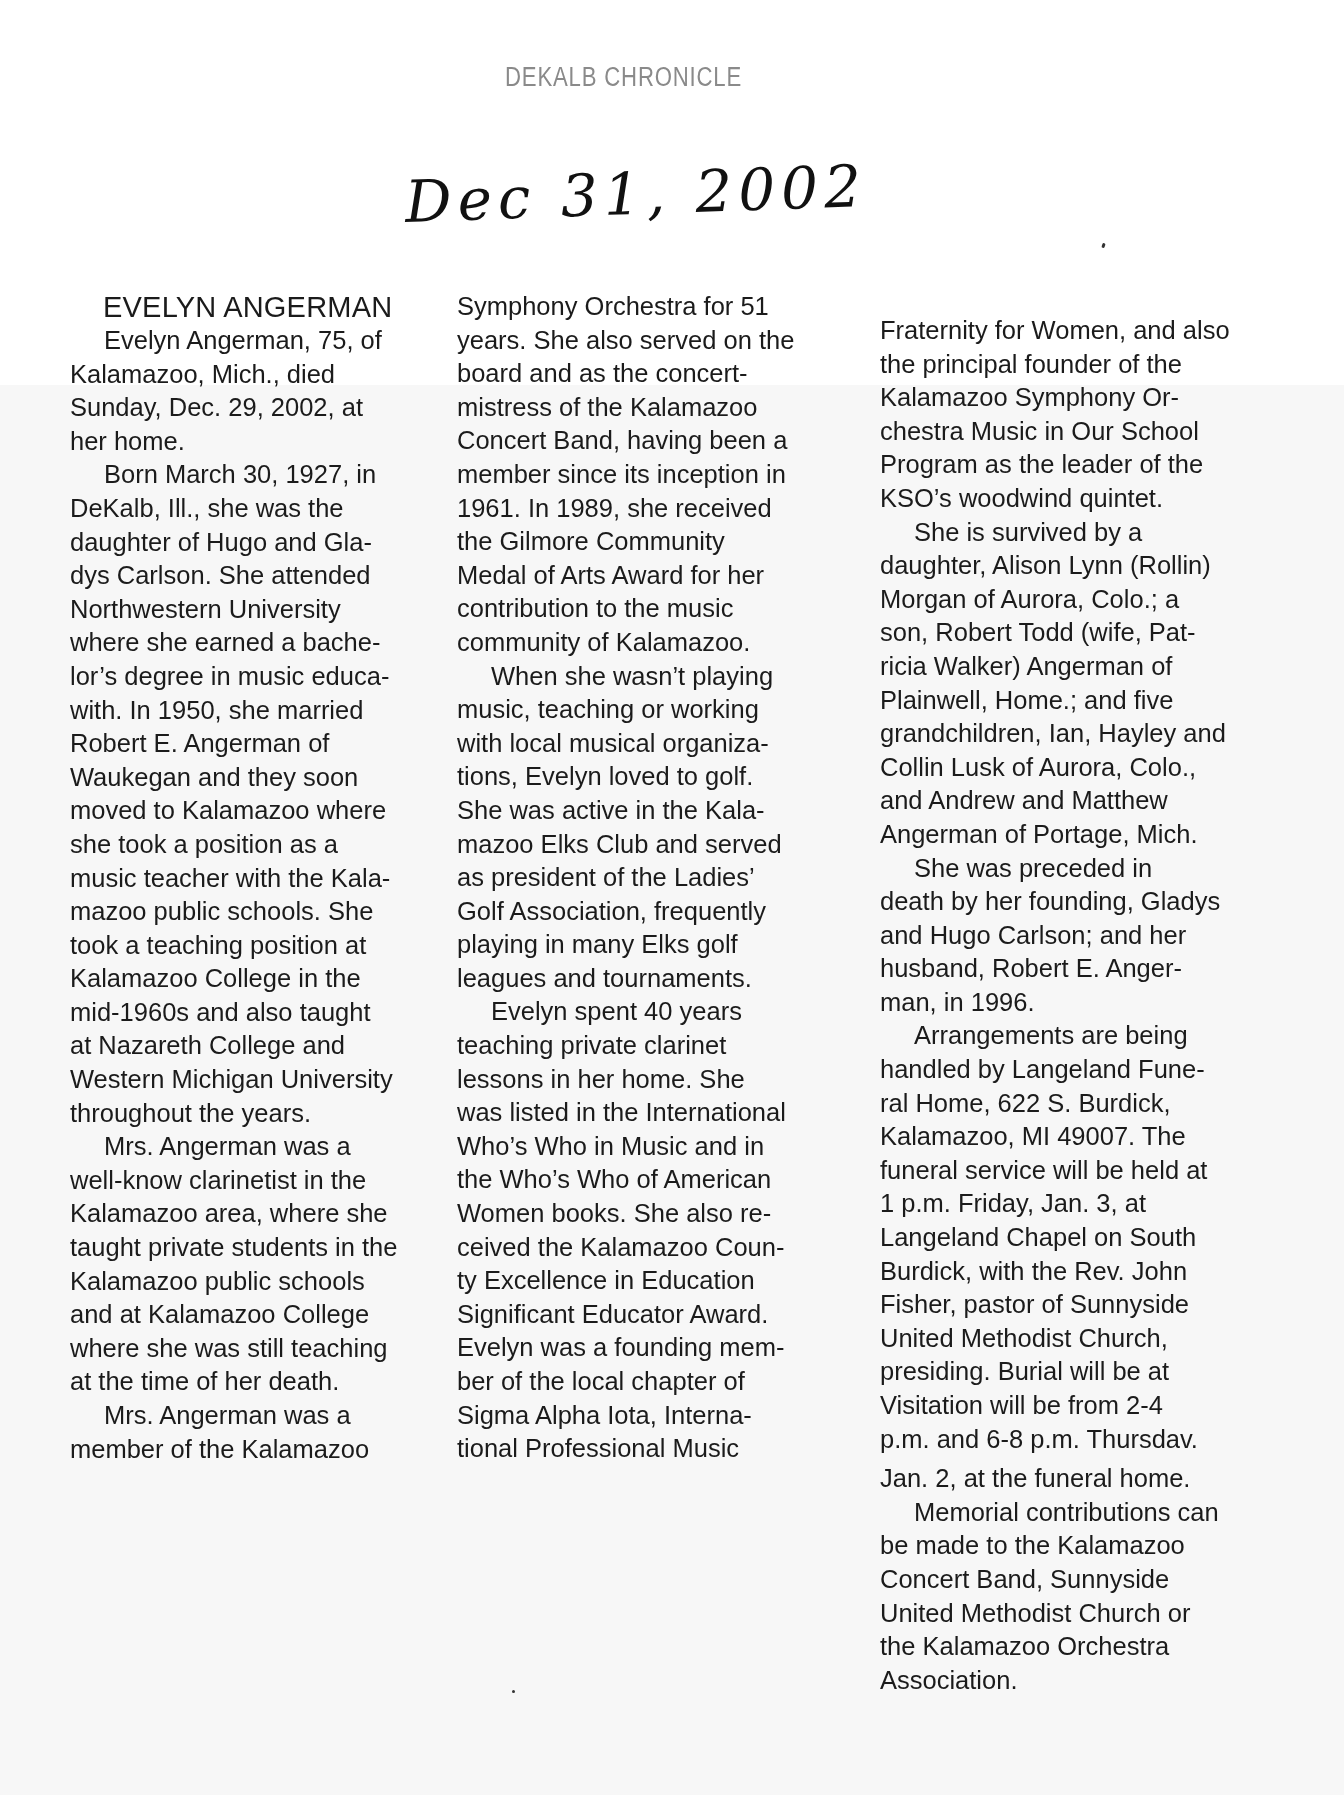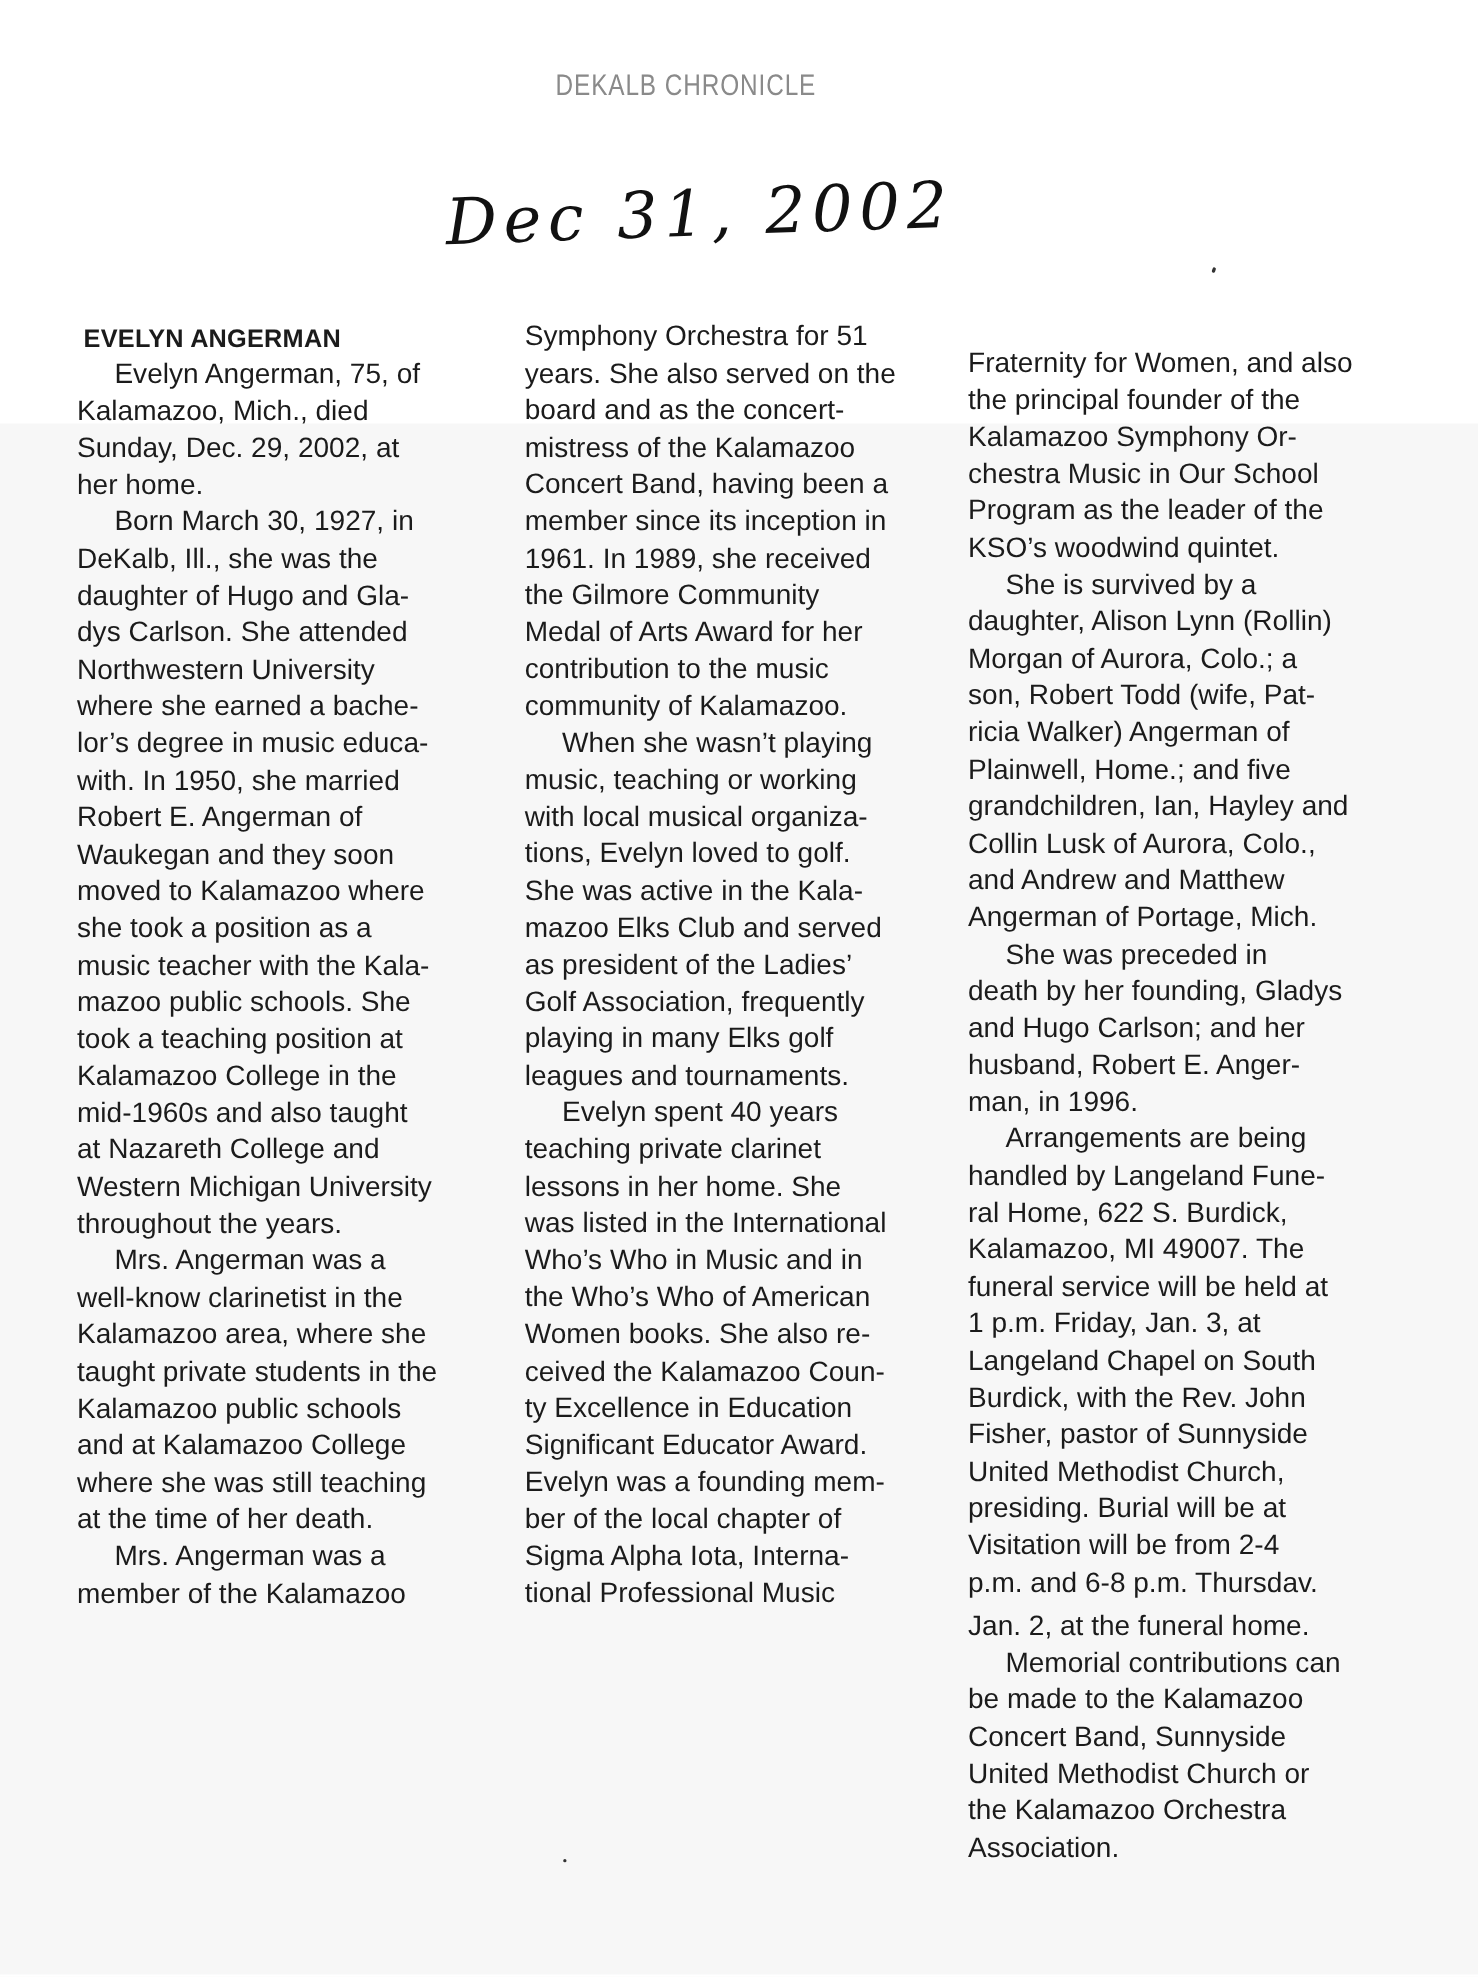--- a/index.html
+++ b/index.html
@@ -25,25 +25,25 @@
     font-family: "DejaVu Serif", serif; font-style: italic;
     font-size: 58px; color: #111; letter-spacing: 6px;
     transform: rotate(-2deg);
   }
   .speck { position: absolute; width: 3px; height: 5px; background: #333; border-radius: 2px; }
   .col {
     position: absolute; top: 290px;
     font-size: 25.5px; line-height: 33.6px;
   }
   .col-1 { left: 70px; width: 370px; }
-  .col-2 { left: 477px; width: 390px; }
+  .col-2 { left: 457px; width: 390px; }
   .col-3 { left: 880px; width: 400px; margin-top: 24px; }
   .headline {
-    font-weight: bold; font-size: 23px; line-height: 34px;
-    margin-left: 6px; letter-spacing: 0.2px;
+    font-weight: normal; font-size: 29px; line-height: 34px;
+    margin-left: 33px; letter-spacing: 0.2px;
   }
   .line { white-space: nowrap; display: block; }
   .line.indent { padding-left: 34px; }
   .gap { height: 6px; }
 </style>
 </head>
 <body>
 
 <div class="band"></div>
 

